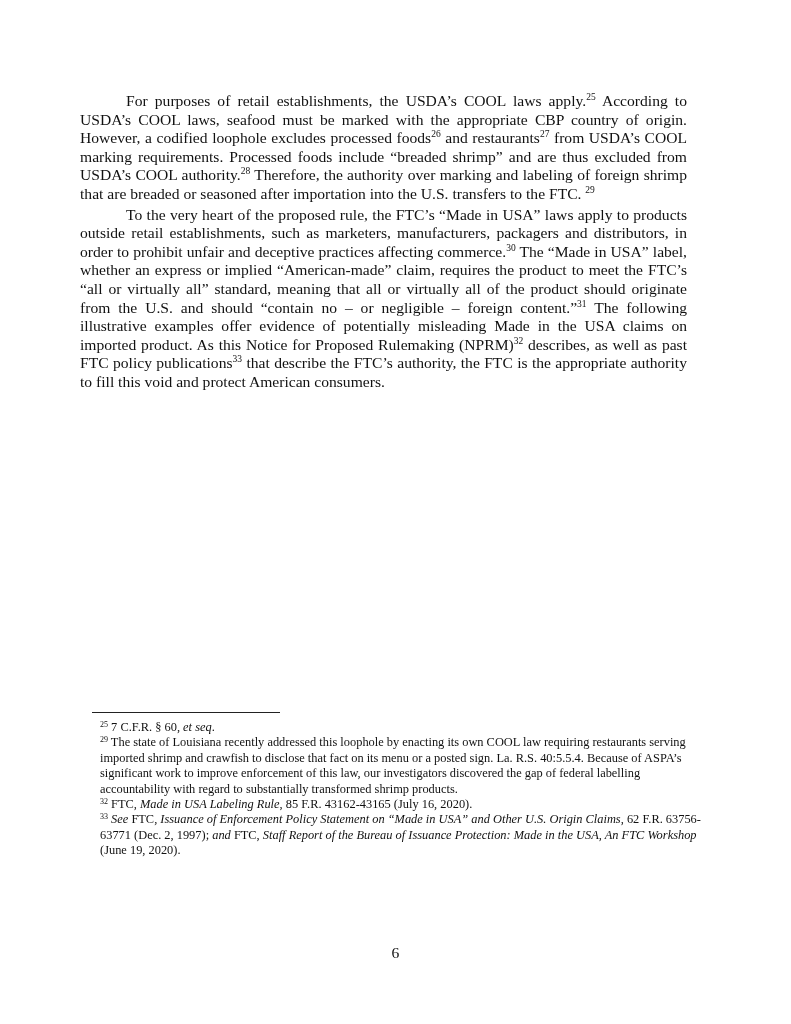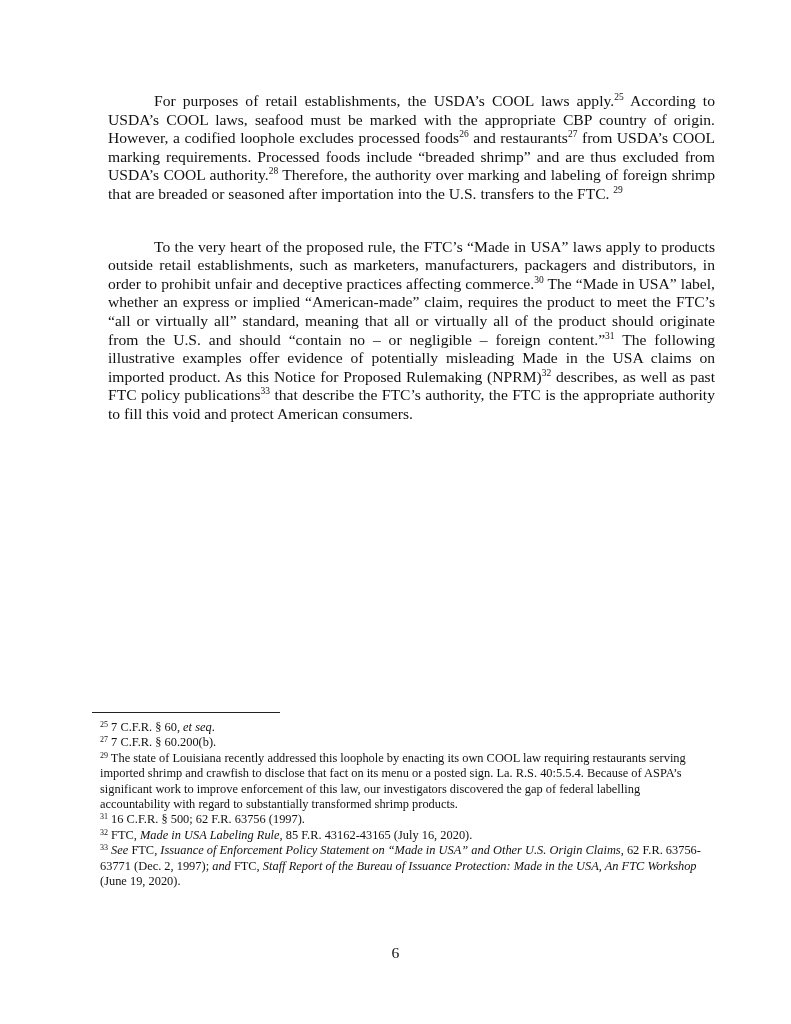--- a/index.html
+++ b/index.html
@@ -1,39 +1,37 @@
 <!DOCTYPE html>
 <html><head>
 <meta charset="utf-8">
 <style>
   html, body { margin: 0; padding: 0; background: #ffffff; }
   body { width: 791px; height: 1024px; position: relative; overflow: hidden; font-family: "Liberation Serif", serif; color: #111; }
-  .page { position: absolute; left: 108px; top: 92px; width: 607px; }
+  .page { position: absolute; left: 80px; top: 92px; width: 607px; }
   .para { font-size: 15.6px; line-height: 18.6px; text-align: justify; text-indent: 46px; margin: 0; }
-  .para + .para { margin-top: 34px; }
+  .para + .para { margin-top: 2px; }
   sup { font-size: 9.5px; line-height: 0; vertical-align: 6px; }
   .fn-rule { position: absolute; left: 92px; top: 712px; width: 188px; height: 0; border-top: 1px solid #222; }
   .footnotes { position: absolute; left: 100px; top: 720px; width: 610px; font-size: 12.4px; line-height: 15.4px; }
   .fn { margin: 0; }
   .fn sup { font-size: 8px; vertical-align: 4px; }
   .page-num { position: absolute; left: 0; width: 791px; top: 944px; text-align: center; font-size: 15.6px; }
   i { font-style: italic; }
 </style>
 </head>
 <body>
 
 <div class="page">
   <p class="para">For purposes of retail establishments, the USDA’s COOL laws apply.<sup>25</sup>  According to USDA’s COOL laws, seafood must be marked with the appropriate CBP country of origin. However, a codified loophole excludes processed foods<sup>26</sup> and restaurants<sup>27</sup> from USDA’s COOL marking requirements.  Processed foods include “breaded shrimp” and are thus excluded from USDA’s COOL authority.<sup>28</sup>  Therefore, the authority over marking and labeling of foreign shrimp that are breaded or seasoned after importation into the U.S. transfers to the FTC. <sup>29</sup></p>
   <p class="para">To the very heart of the proposed rule, the FTC’s “Made in USA” laws apply to products outside retail establishments, such as marketers, manufacturers, packagers and distributors, in order to prohibit unfair and deceptive practices affecting commerce.<sup>30</sup>  The “Made in USA” label, whether an express or implied “American-made” claim, requires the product to meet the FTC’s “all or virtually all” standard, meaning that all or virtually all of the product should originate from the U.S. and should “contain no – or negligible – foreign content.”<sup>31</sup>  The following illustrative examples offer evidence of potentially misleading Made in the USA claims on imported product. As this Notice for Proposed Rulemaking (NPRM)<sup>32</sup> describes, as well as past FTC policy publications<sup>33</sup> that describe the FTC’s authority, the FTC is the appropriate authority to fill this void and protect American consumers.</p>
 </div>
 
 <div class="fn-rule"></div>
 
 <div class="footnotes">
   <p class="fn"><sup>25</sup> 7 C.F.R. § 60, <i>et seq</i>.</p>
-  <p class="fn"><sup>27</sup> 7 C.F.R. § 60.200(b).</p>
   <p class="fn"><sup>29</sup> The state of Louisiana recently addressed this loophole by enacting its own COOL law requiring restaurants serving imported shrimp and crawfish to disclose that fact on its menu or a posted sign.  La. R.S. 40:5.5.4.  Because of ASPA’s significant work to improve enforcement of this law, our investigators discovered the gap of federal labelling accountability with regard to substantially transformed shrimp products.</p>
-  <p class="fn"><sup>31</sup> 16 C.F.R. § 500;  62 F.R. 63756 (1997).</p>
   <p class="fn"><sup>32</sup> FTC, <i>Made in USA Labeling Rule</i>, 85 F.R. 43162-43165 (July 16, 2020).</p>
   <p class="fn"><sup>33</sup> <i>See</i> FTC, <i>Issuance of Enforcement Policy Statement on “Made in USA” and Other U.S. Origin Claims</i>, 62 F.R. 63756-63771 (Dec. 2, 1997); <i>and</i> FTC, <i>Staff Report of the Bureau of Issuance Protection:  Made in the USA, An FTC Workshop</i> (June 19, 2020).</p>
 </div>
 
 <div class="page-num">6</div>
 
 </body></html>

